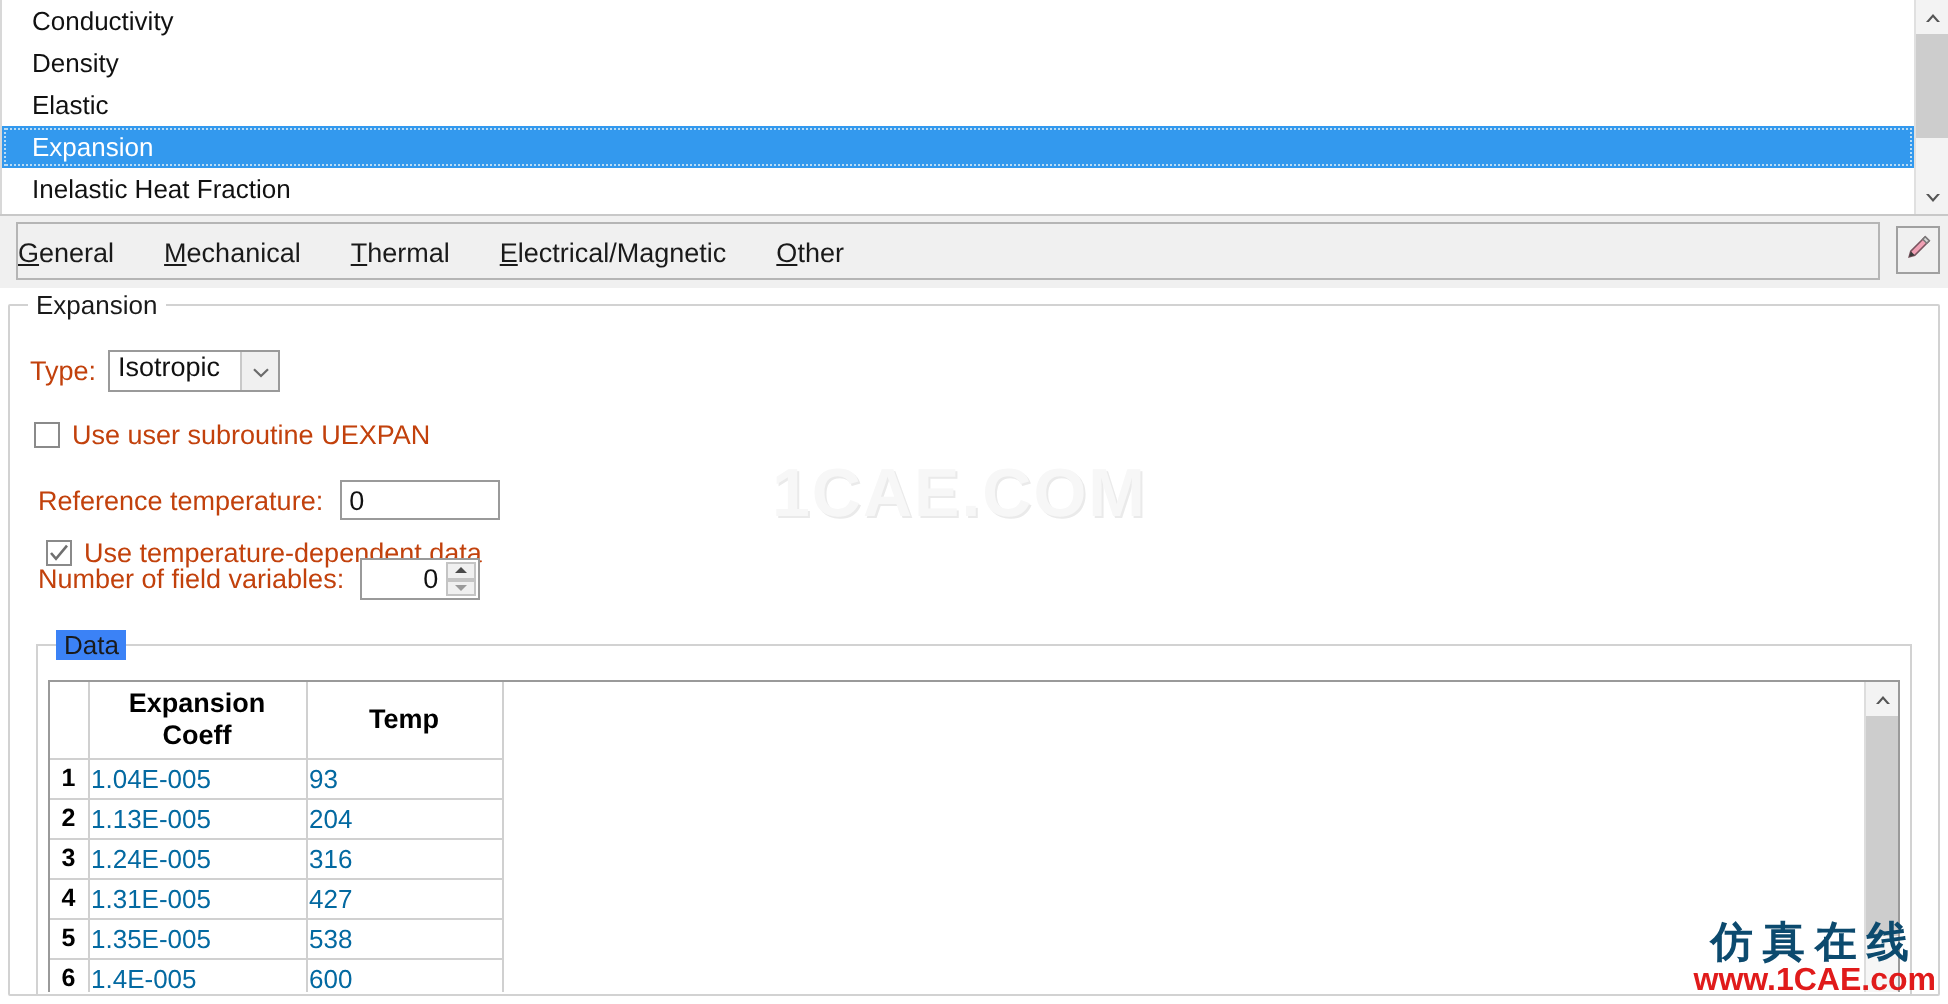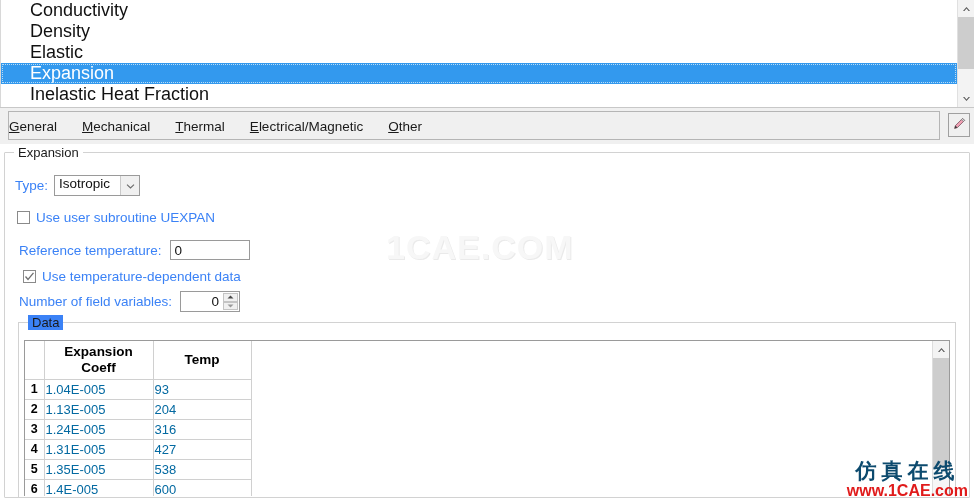--- a/index.html
+++ b/index.html
@@ -31,22 +31,22 @@
     left: 0; top: 0;
     width: 957px; height: 107px;
     box-sizing: border-box;
     border-left: 1px solid #d8d8d8;
     background: #ffffff;
     overflow: hidden;
   }
   .mat-item {
     height: 21px;
     line-height: 21px;
-    padding-left: 29px;
-    font-size: 18px;
+    padding-left: 15px;
+    font-size: 13px;
     color: #111111;
     white-space: nowrap;
     box-sizing: border-box;
   }
   .mat-item.selected {
     background: #3399ee;
     color: #ffffff;
     outline: 1px dotted #b9dcf5;
     outline-offset: -2px;
   }
@@ -131,21 +131,21 @@
   .grp-title {
     position: absolute;
     top: -8px; left: 9px;
     background: #ffffff;
     padding: 0 4px;
     font-size: 13px;
     color: #1a1a1a;
   }
 
   .row { position: absolute; display: flex; align-items: center; }
-  .lbl { font-size: 13.5px; color: #3b82f6; white-space: nowrap; }
+  .lbl { font-size: 13.5px; color: #c2410c; white-space: nowrap; }
 
   
   .select {
     width: 86px; height: 21px;
     border: 1px solid #9a9a9a;
     background: #ffffff;
     box-sizing: border-box;
     display: flex; 
     position: relative;
   }
@@ -394,21 +394,21 @@
 
   <div class="row" style="left:18px; top:116px;">
     <span class="cb">
       <svg width="11" height="11" viewBox="0 0 11 11">
           <path d="M1.5 5.5 L4 8.4 L9.5 1.8" stroke="#6f6f6f" stroke-width="1.3" fill="none"></path>
         </svg>
     </span>
     <span class="lbl">Use temperature-dependent data</span>
   </div>
 
-  <div class="row" style="left:14px; top:138px;text-align:right;">
+  <div class="row" style="left:14px; top:126px;text-align:right;">
     <span class="lbl" style="margin-right:8px;">Number of field variables:</span>
     <span class="spin">
       <span class="sval">0</span>
       <span class="btns">
         <div>
             <svg width="7" height="4" viewBox="0 0 7 4">
               <path d="M3.5 0.5 L6.5 3.5 L0.5 3.5 Z" fill="#4a4a4a"></path>
             </svg>
           </div>
         <div>

